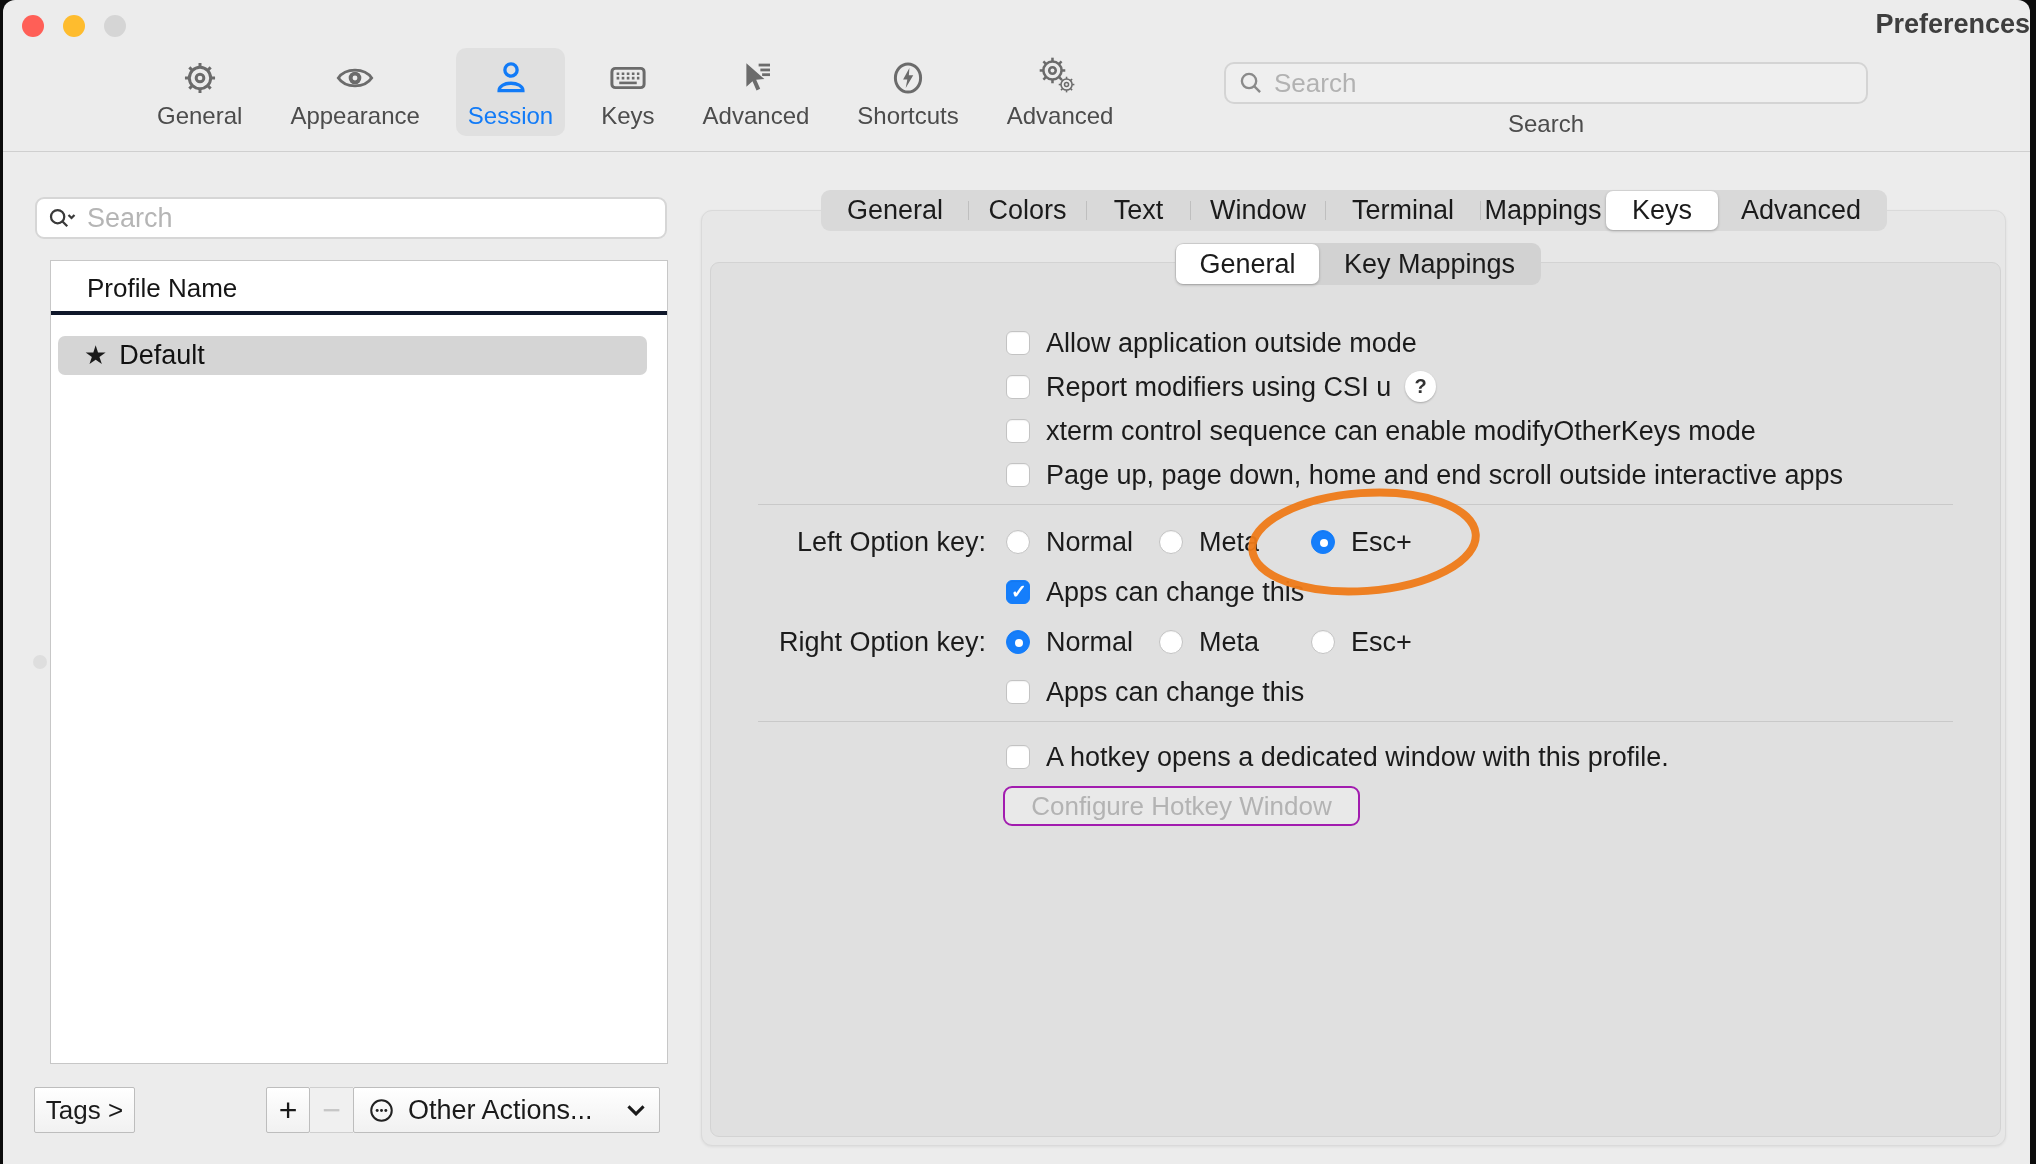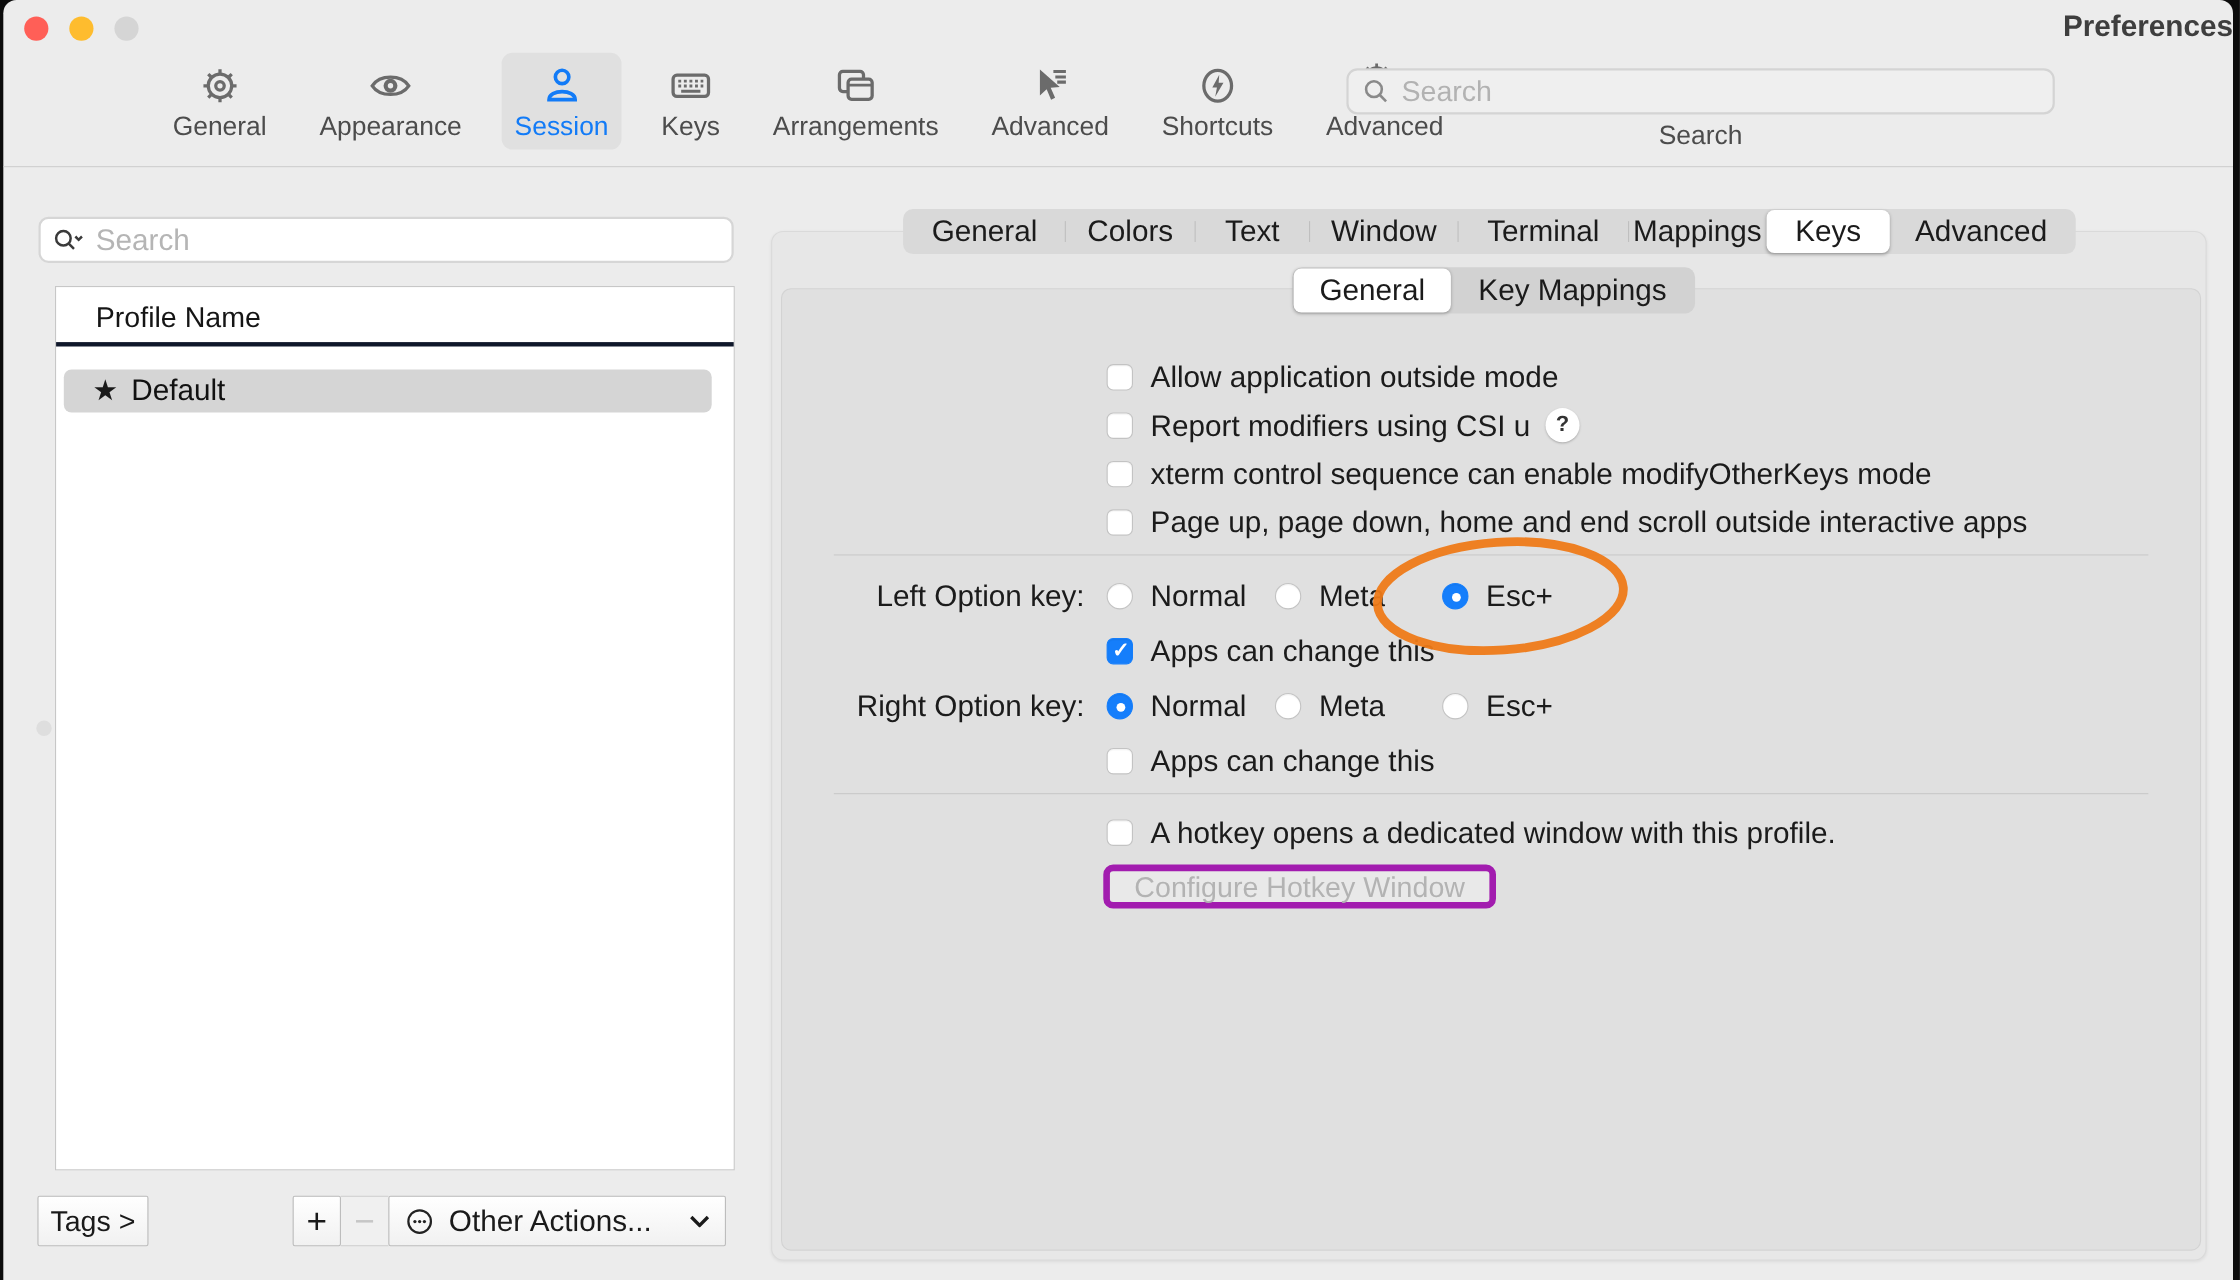--- a/index.html
+++ b/index.html
@@ -68,21 +68,21 @@
   .cb.checked::after{content:"✓";position:absolute;left:0;top:-1px;width:24px;height:24px;color:#fff;font-size:19px;font-weight:bold;text-align:center;line-height:24px;}
   .radio{width:24px;height:24px;border-radius:50%;background:#ffffff;border:1px solid #c3c3c3;box-shadow:inset 0 1px 1px rgba(0,0,0,0.05);flex:none;}
   .radio.sel{background:#157efb;border-color:#157efb;position:relative;}
   .radio.sel::after{content:"";position:absolute;left:8px;top:8px;width:8px;height:8px;border-radius:50%;background:#fff;}
   .gap-lbl{margin-left:16px;}
 
   .help-btn{position:absolute;left:1402px;top:371px;width:31px;height:31px;border-radius:50%;background:#ffffff;box-shadow:0 1px 2px rgba(0,0,0,0.25);font-size:20px;color:#333;display:flex;align-items:center;justify-content:center;font-weight:bold;}
 
   .hsep{position:absolute;left:755px;width:1195px;height:1px;background:#c9c9c9;}
 
-  .configure-btn{position:absolute;left:1000px;top:786px;width:357px;height:40px;border-radius:9px;background:#e9e9e9;border:6px solid #a21caf;color:#b3b3b3;font-size:26px;display:flex;align-items:center;justify-content:center;}
+  .configure-btn{position:absolute;left:1000px;top:786px;width:357px;height:40px;border-radius:9px;background:#e9e9e9;border:2px solid #a21caf;color:#b3b3b3;font-size:26px;display:flex;align-items:center;justify-content:center;}
 
   .annotation-svg{position:absolute;left:1230px;top:478px;pointer-events:none;}
 </style>
 </head>
 <body>
 
 <div class="screen">
 <div class="window">
 
   <svg width="0" height="0" style="position:absolute">
@@ -132,28 +132,20 @@
     <div class="tb-item">
       <svg width="44" height="42" viewBox="0 0 24 24" fill="none" stroke="#6b6b6b" stroke-width="1.7">
         <rect x="2.8" y="6.5" width="18.4" height="11" rx="2"></rect>
         <line x1="5.5" y1="9.6" x2="18.5" y2="9.6" stroke-width="1.5" stroke-dasharray="1.5 1.4"></line>
         <line x1="5.5" y1="12.1" x2="18.5" y2="12.1" stroke-width="1.5" stroke-dasharray="1.5 1.4"></line>
         <line x1="7" y1="14.8" x2="17" y2="14.8" stroke-width="1.5"></line>
       </svg>
       <span class="tb-label">Keys</span>
     </div>
     <div class="tb-item">
-      <svg width="44" height="42" viewBox="0 0 24 24" fill="none" stroke="#6b6b6b" stroke-width="1.7">
-        <rect x="3.5" y="4.5" width="12.5" height="10.5" rx="1.8"></rect>
-        <rect x="8" y="8.5" width="12.5" height="10.5" rx="1.8" fill="#ececec"></rect>
-        <line x1="8" y1="11.6" x2="20.5" y2="11.6" stroke-width="1.4"></line>
-      </svg>
-      <span class="tb-label">Arrangements</span>
-    </div>
-    <div class="tb-item">
       <svg width="44" height="42" viewBox="0 0 24 24">
         <path d="M6.5 3.5 L6.5 17 L10 13.8 L12.3 19.2 L14.4 18.2 L12.1 13 L16.8 12.6 Z" fill="#6b6b6b"></path>
         <g stroke="#6b6b6b" stroke-width="1.6">
               <line x1="13.5" y1="4.6" x2="20" y2="4.6"></line>
               <line x1="14.5" y1="7.4" x2="20" y2="7.4"></line>
               <line x1="15.5" y1="10.1" x2="20" y2="10.1"></line>
             </g>
       </svg>
       <span class="tb-label">Advanced</span>
     </div>

